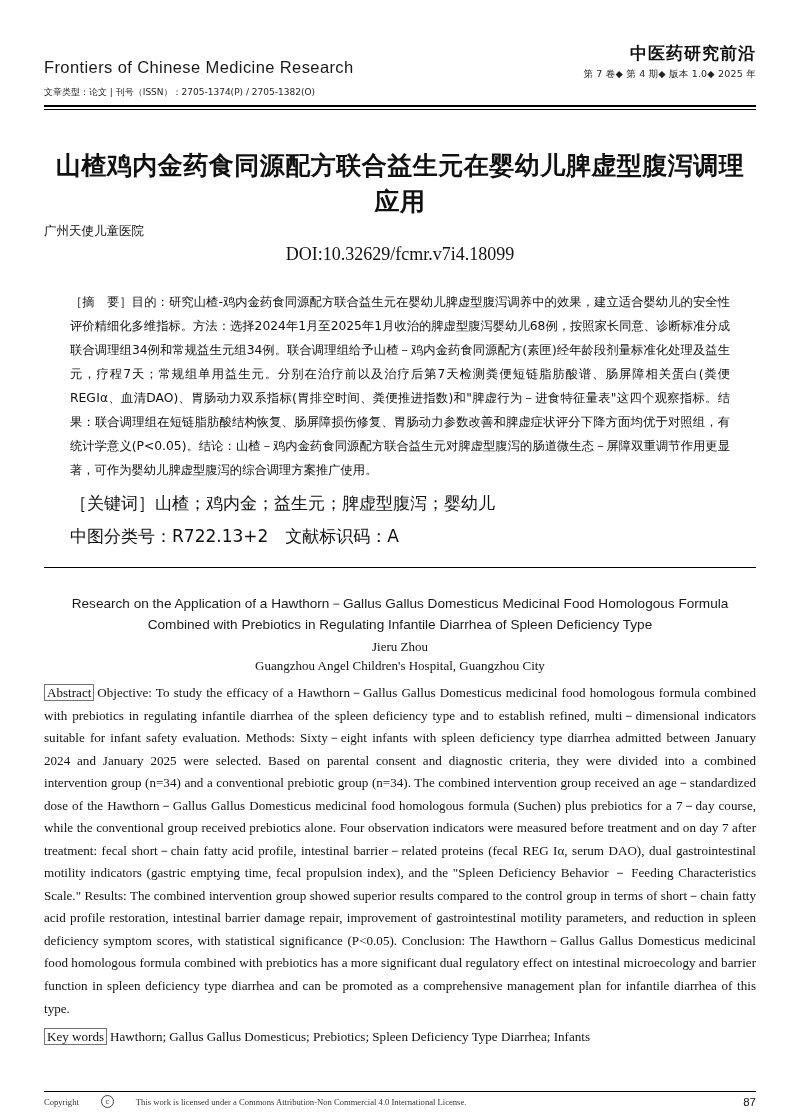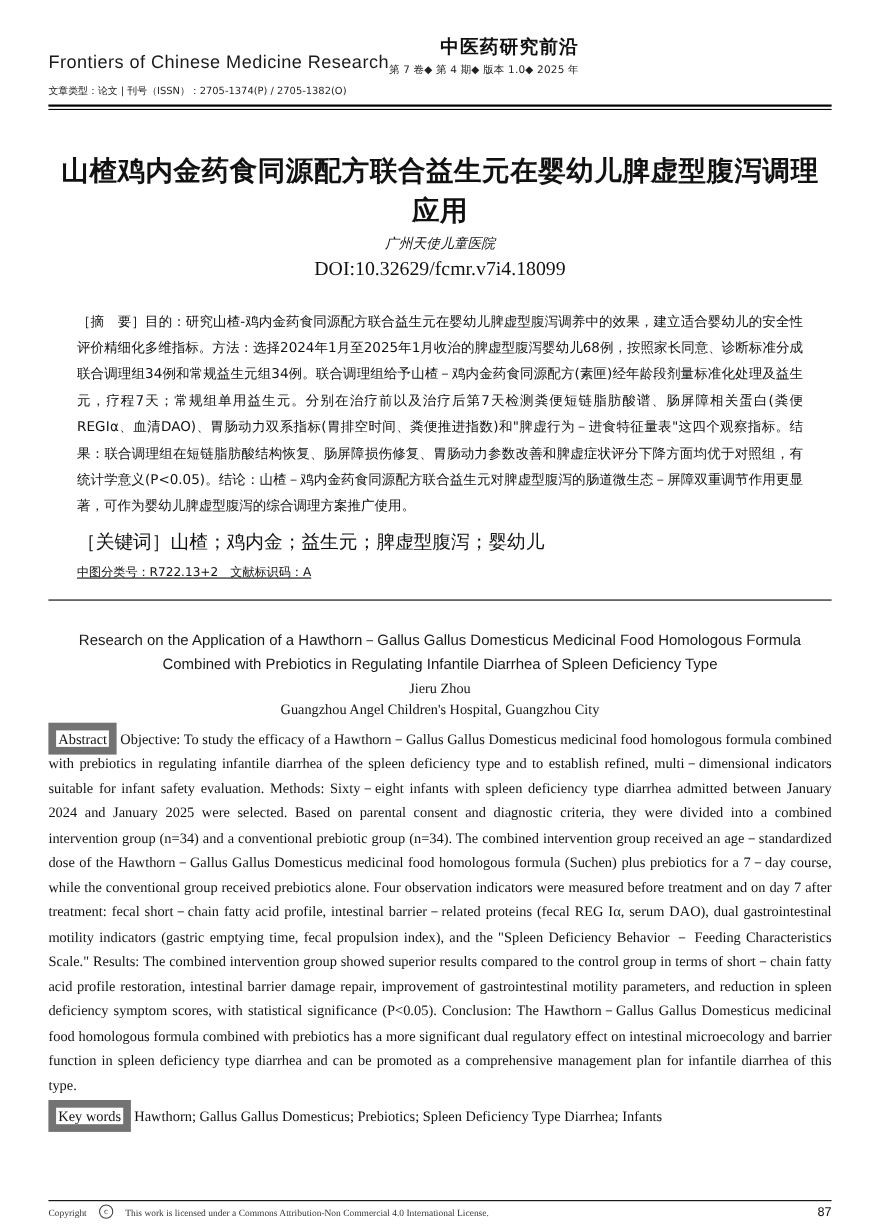--- a/index.html
+++ b/index.html
@@ -20,21 +20,22 @@
     position: relative;
     box-sizing: border-box;
     padding: 0 44px;
     background: #fff;
   }
 
   
   .masthead {
     display: flex;
     align-items: flex-end;
-    padding-top: 32px;
+    justify-content: space-between;
+    padding-top: 42px;
   }
   .journal-en {
     font-family: "Liberation Sans", sans-serif;
     font-size: 16.5px;
     letter-spacing: 0.4px;
     color: #1a1a1a;
     padding-bottom: 4px;
   }
   .journal-right {
     text-align: right;
@@ -80,25 +81,24 @@
     letter-spacing: 0.5px;
   }
   .authors-cn {
     text-align: center;
     font-family: "DejaVu Sans", sans-serif;
     font-size: 12.5px;
     margin-top: 38px;
     line-height: 1.75;
   }
   .affil-cn {
-    text-align: center;
+    text-align: left;
     font-family: "DejaVu Sans", sans-serif;
     font-size: 12.5px;
     line-height: 1.75;
-    font-style: italic;
   }
   .doi {
     text-align: center;
     font-family: "Liberation Serif", serif;
     font-size: 18px;
     margin-top: 2px;
   }
 
   
   .abs-cn {
@@ -114,23 +114,22 @@
   }
   .kw-cn {
     margin: 4px 26px 0 26px;
     font-family: "DejaVu Sans", sans-serif;
     font-size: 17px;
     line-height: 1.95;
   }
   .clc {
     margin: 0 26px;
     font-family: "DejaVu Sans", sans-serif;
-    font-size: 11px;
+    font-size: 17px;
     line-height: 1.95;
-    text-decoration: underline;
   }
 
   .sep-line {
     border-top: 1px solid #000;
     margin: 14px 0 0 0;
   }
 
   
   .title-en {
     font-family: "Liberation Sans", sans-serif;
@@ -153,21 +152,21 @@
     margin-top: 3px;
   }
   .abs-en {
     margin: 8px 0 0 0;
     font-family: "Liberation Serif", serif;
     font-size: 13.1px;
     line-height: 1.72;
     text-align: justify;
   }
   .boxed {
-    border: 7px solid #737373;
+    border: 1px solid #737373;
     padding: 0 2px;
     margin-right: 3px;
     white-space: nowrap;
   }
   .kw-en {
     margin-top: 6px;
     font-family: "Liberation Serif", serif;
     font-size: 13.1px;
     line-height: 1.7;
     text-align: justify;
@@ -185,21 +184,21 @@
   }
   .footer-row {
     display: flex;
     align-items: center;
     justify-content: space-between;
     margin-top: 3px;
   }
   .footer-left {
     display: flex;
     align-items: center;
-    gap: 11px;
+    gap: 22px;
     font-family: "Liberation Serif", serif;
     font-size: 8.6px;
     color: #333;
   }
   .cc-badge {
     display: inline-block;
     width: 11px;
     height: 11px;
     border: 1px solid #444;
     border-radius: 50%;

